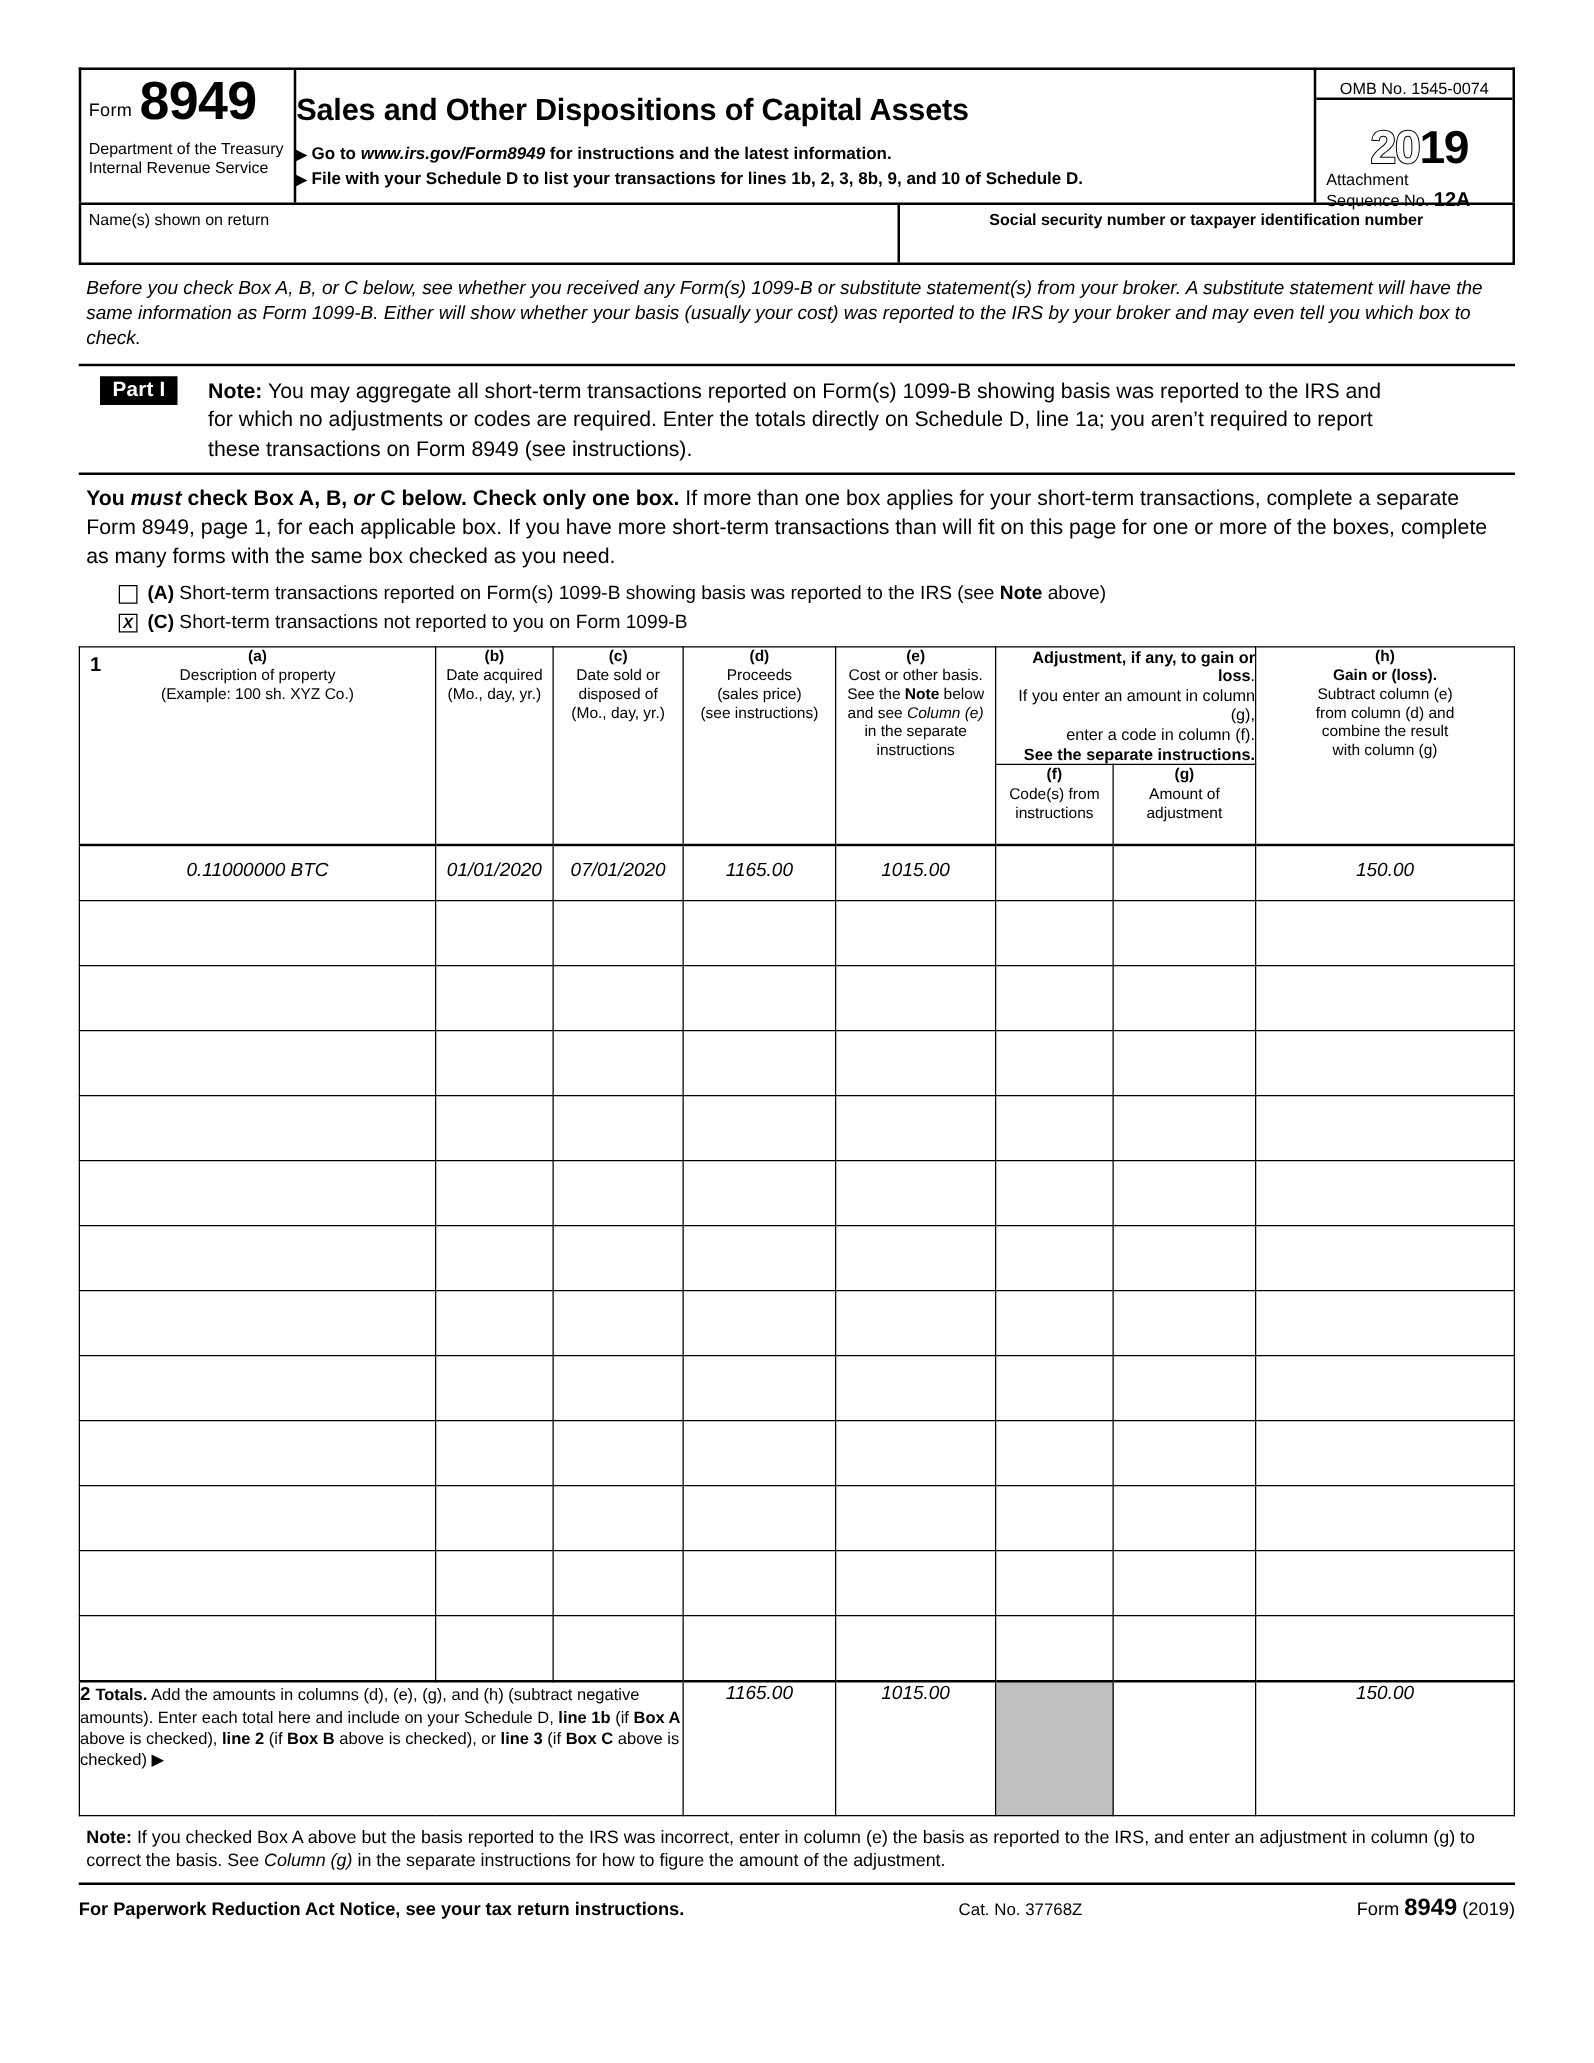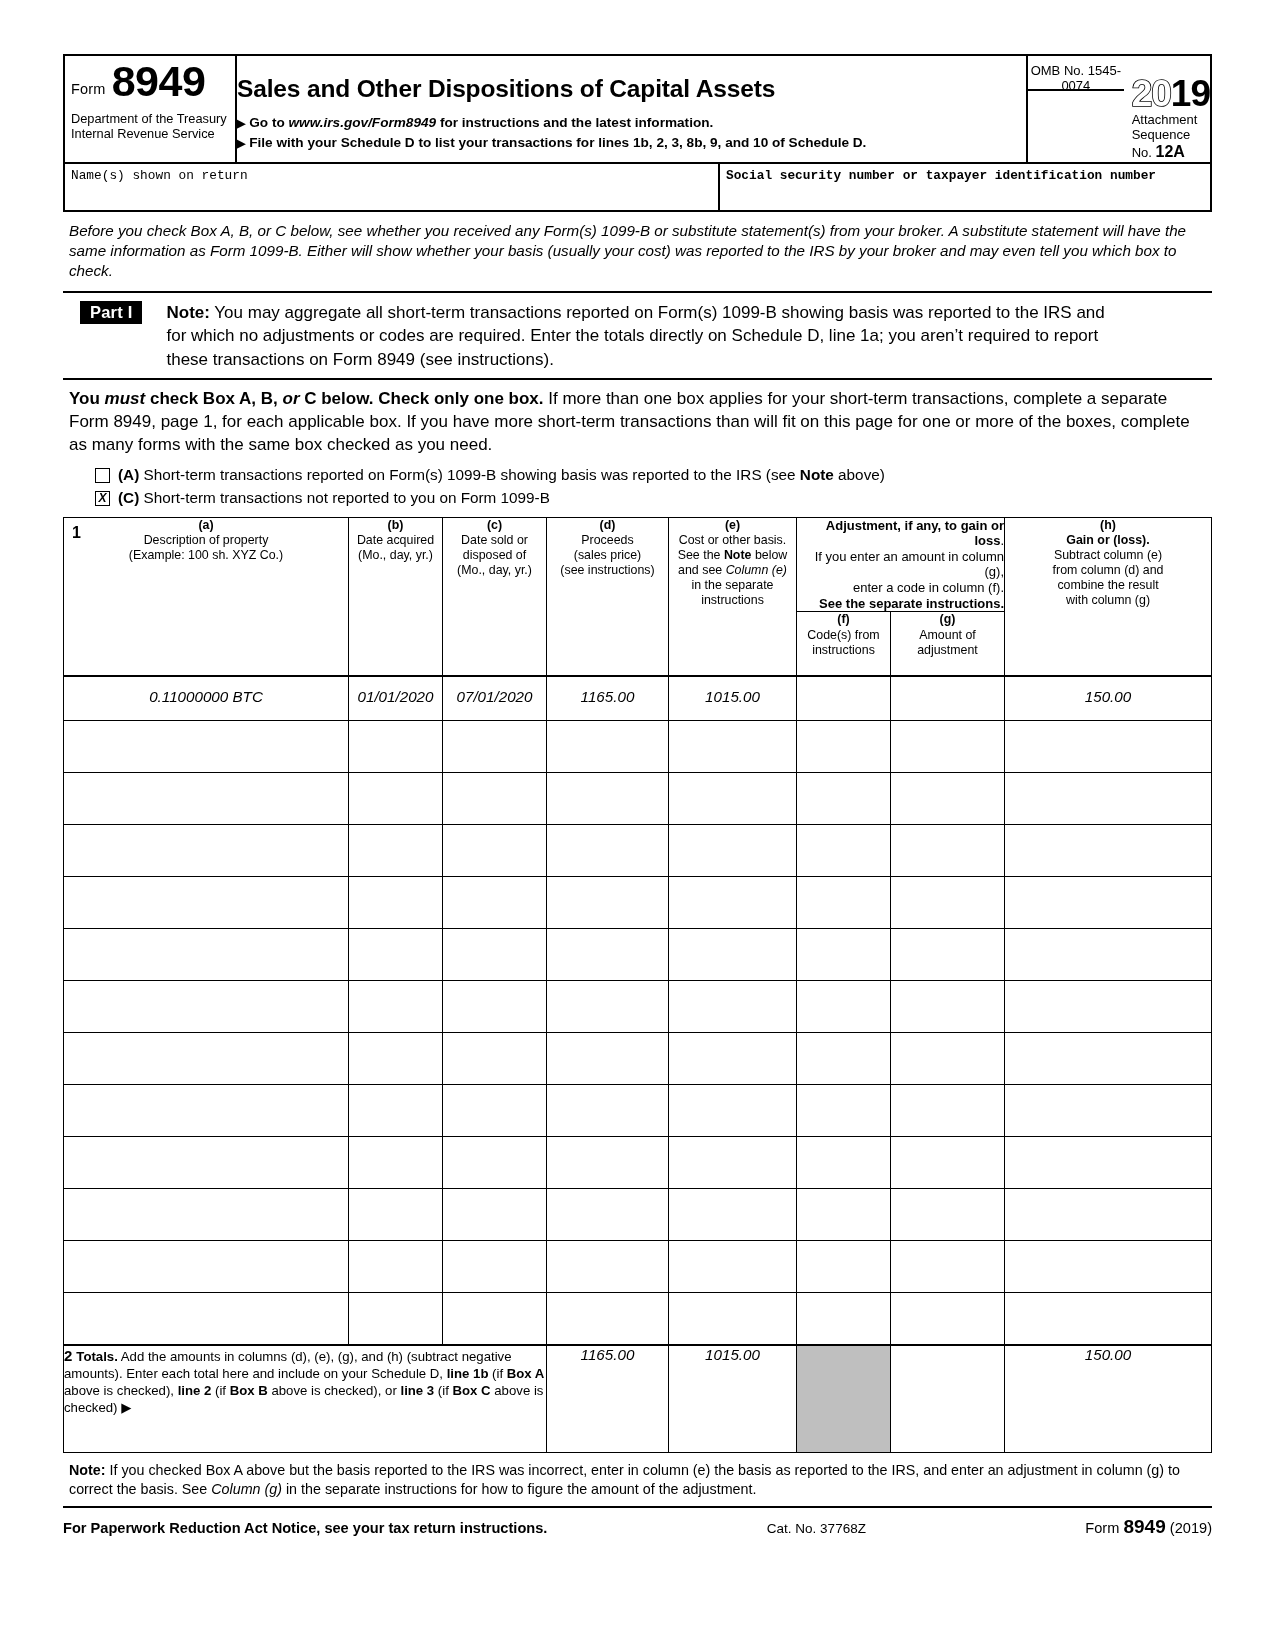--- a/index.html
+++ b/index.html
@@ -20,37 +20,37 @@
   .form-num { font-size:43px; font-weight:bold; line-height:0.92; letter-spacing:-0.5px; }
   .dept { font-size:12.8px; line-height:1.22; margin-top:9px; }
 
   .hdr-mid { flex:1; padding-top:19px; border-right:2.5px solid #000; }
   .title { font-size:24.5px; font-weight:bold; letter-spacing:-0.15px; }
   .go-to { font-size:13.6px; font-weight:bold; margin-top:12px; }
   .go-to i { font-style:italic; }
   .file-with { font-size:13.6px; font-weight:bold; margin-top:5px; }
   .arrow { font-size:11px; }
 
-  .hdr-right { width:182px; display:flex; flex-direction:row; }
+  .hdr-right { width:157px; display:flex; flex-direction:column; }
   .omb { font-size:13px; text-align:center; padding:7px 0 0 0; height:35px; border-bottom:2.5px solid #000; }
   .yearbox { flex:1; padding:1px 0 0 6px; position:relative;margin-top:18px; }
   .year { font-size:37px; font-weight:bold; line-height:1; letter-spacing:-1px; text-align:center; padding-left:2px;}
   .year .outline {
     color:#fff;
     -webkit-text-stroke:1.6px #000;
     paint-order: stroke fill;
   }
   .attach { font-size:13px; line-height:1.15; margin-top:1px; padding-left:2px; }
   .attach b { font-size:16px; }
 
   
   .namerow { display:flex; border:2.5px solid #000; height:50px; }
   .namecell { flex:1; border-right:2.5px solid #000; padding:4px 6px; }
   .namecell.last { border-right:none; }
-  .namelbl { font-size:12.8px;font-family:Liberation Mono, monospace; }
+  .namelbl { font-size:12.8px; }
   .namelbl.b { font-weight:bold; }
 
   
   .intro { font-size:15.2px; font-style:italic; line-height:1.33; padding:9px 2px 9px 6px; border-bottom:2.5px solid #000;}
 
   
   .partwrap { display:flex; padding:8px 0 7px 0; border-bottom:2.5px solid #000; }
   .parttag {
     background:#000; color:#fff; font-weight:bold; font-size:16.5px;
     padding:3px 10px 3px 10px; height:23px; line-height:17px;
@@ -150,21 +150,21 @@
         </div>
       </div>
     </div>
   </div>
 
   <div class="namerow">
     <div class="namecell">
       <div class="namelbl">Name(s) shown on return</div>
       <div class="namelbl"></div>
     </div>
-    <div class="namecell last" style="flex:0 0 490px;">
+    <div class="namecell last" style="flex:0 0 490px;text-align:center;">
       <div class="namelbl b">Social security number or taxpayer identification number</div>
       <div class="namelbl"></div>
     </div>
   </div>
 
   <div class="intro">Before you check Box A, B, or C below, see whether you received any Form(s) 1099-B or substitute statement(s) from your broker. A substitute statement will have the same information as Form 1099-B. Either will show whether your basis (usually your cost) was reported to the IRS by your broker and may even tell you which box to check.</div>
 
   <div class="partwrap">
     <div class="parttag">Part I</div>
     <div class="partbody">

